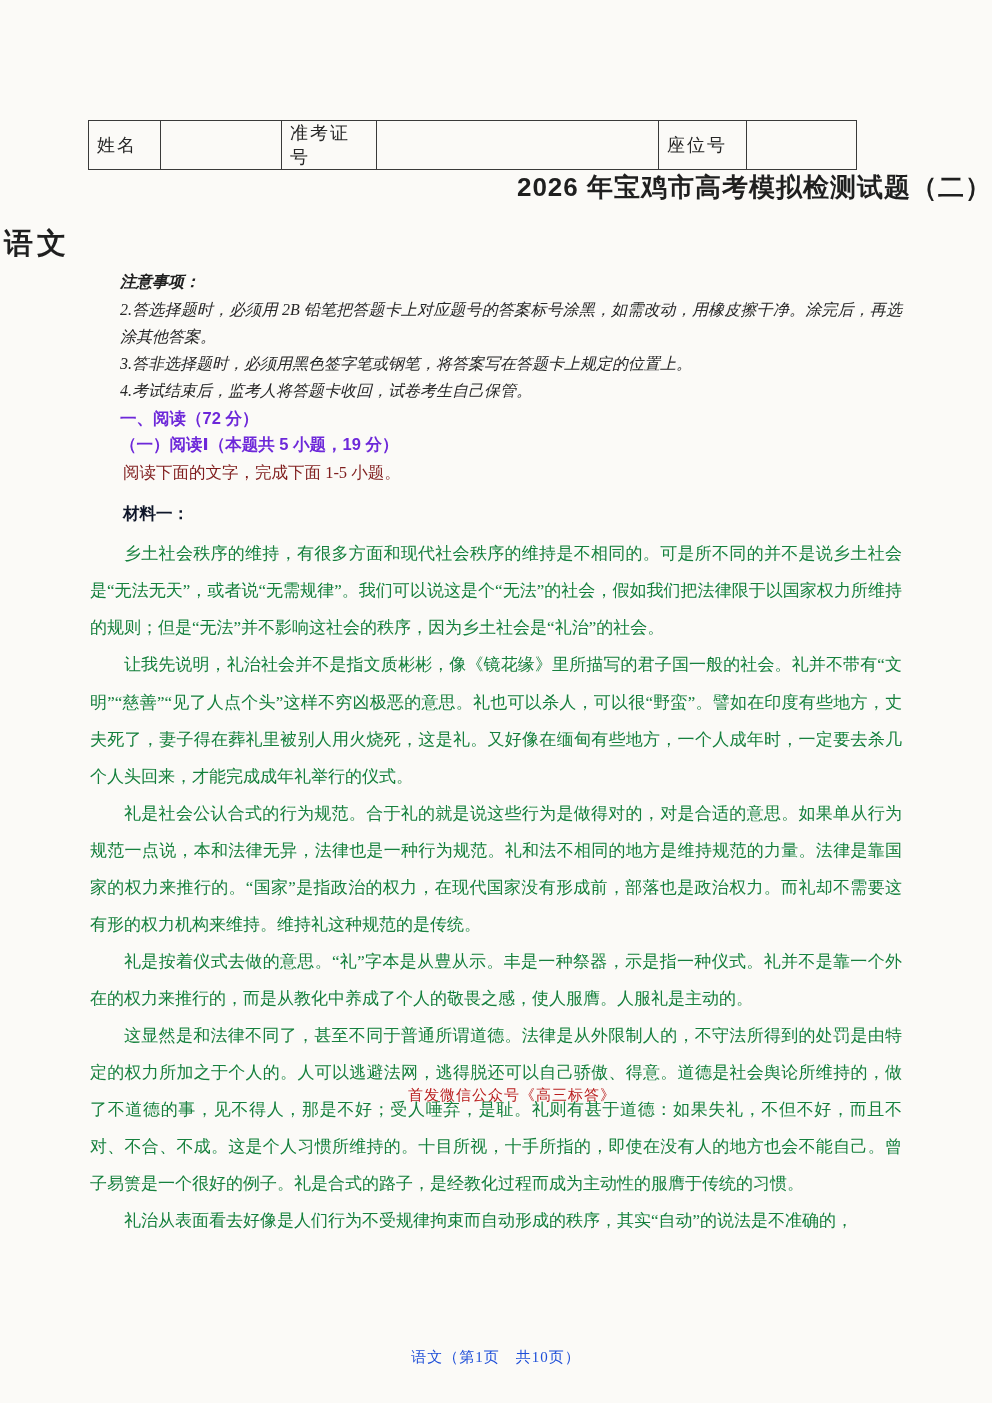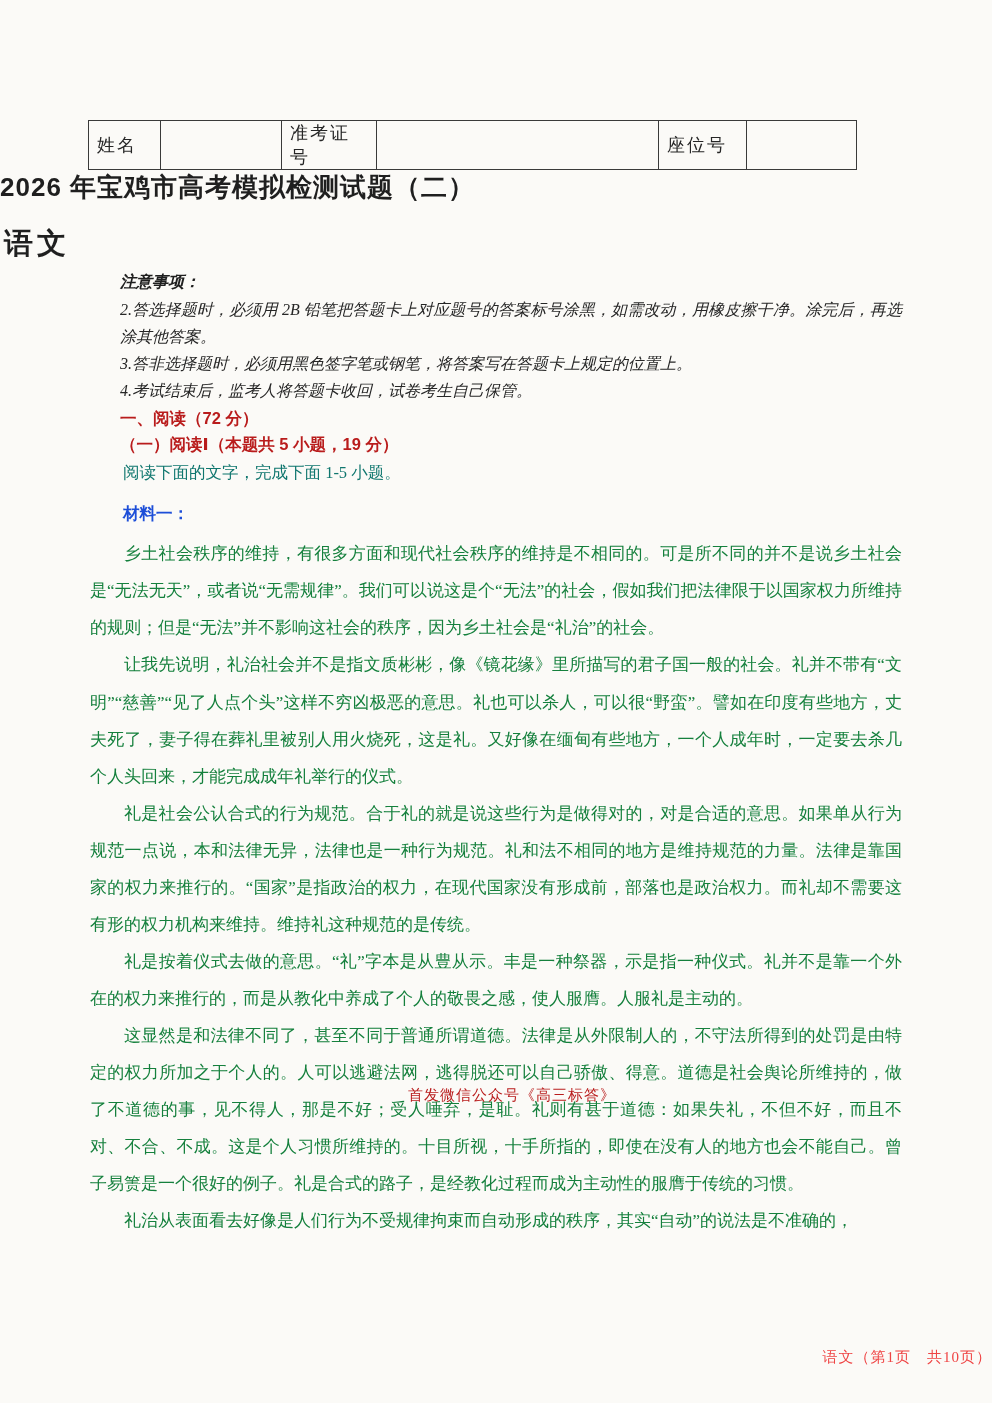--- a/index.html
+++ b/index.html
@@ -42,21 +42,21 @@
   .col-id-val    { width: 282px; }
   .col-seat-lbl  { width: 88px; margin-top: 20px; }
   .col-seat-val  { width: 110px; }
 
   .title {
     position: absolute;
     top: 170px;
     left: 0;
     width: 100%;
     margin: 0;
-    text-align: left;
+    text-align: right;
     font-family: "Liberation Sans", "DejaVu Sans", sans-serif;
     font-size: 26px;
     font-weight: 700;
     letter-spacing: 1px;
     color: #1f1f1f;
   }
   .subject {
     position: absolute;
     top: 220px;
     left: 0;
@@ -91,35 +91,35 @@
     text-align: justify;
     color: #262626;
   }
 
   .sec {
     margin-left: 30px;
     font-family: "Liberation Sans", "DejaVu Sans", sans-serif;
     font-weight: 700;
     font-size: 16.5px;
     line-height: 1.6;
-    color: #b91c1c;
+    color: #6d28d9;
   }
   .instruction {
     margin-left: 33px;
     font-size: 16.5px;
     line-height: 1.7;
     margin-top: 2px;
-    color: #0f766e;
+    color: #7f1d1d;
   }
   .material-label {
     margin-left: 33px;
     margin-top: 16px;
     font-weight: 700;
     font-size: 16.5px;
-    color: #1d4ed8;
+    color: #0f172a;
   }
 
   .body-text { margin-top: 10px; }
   .para {
     margin: 0;
     font-size: 17px;
     line-height: 2.18;
     text-indent: 2em;
     text-align: justify;
     color: #15803d;
@@ -134,24 +134,24 @@
     letter-spacing: 1px;
     font-family: "Liberation Sans", "DejaVu Sans", sans-serif;
     pointer-events: none;
   }
 
   .footer {
     position: absolute;
     bottom: 36px;
     left: 0;
     width: 100%;
-    text-align: right;
+    text-align: center;
     font-size: 15px;
     letter-spacing: 1px;
-    color: #ef4444;
+    color: #1d4ed8;
   }
 </style>
 </head>
 <body>
 
 <div class="page">
 
   <table class="info-table">
     <tbody>
         <tr>

